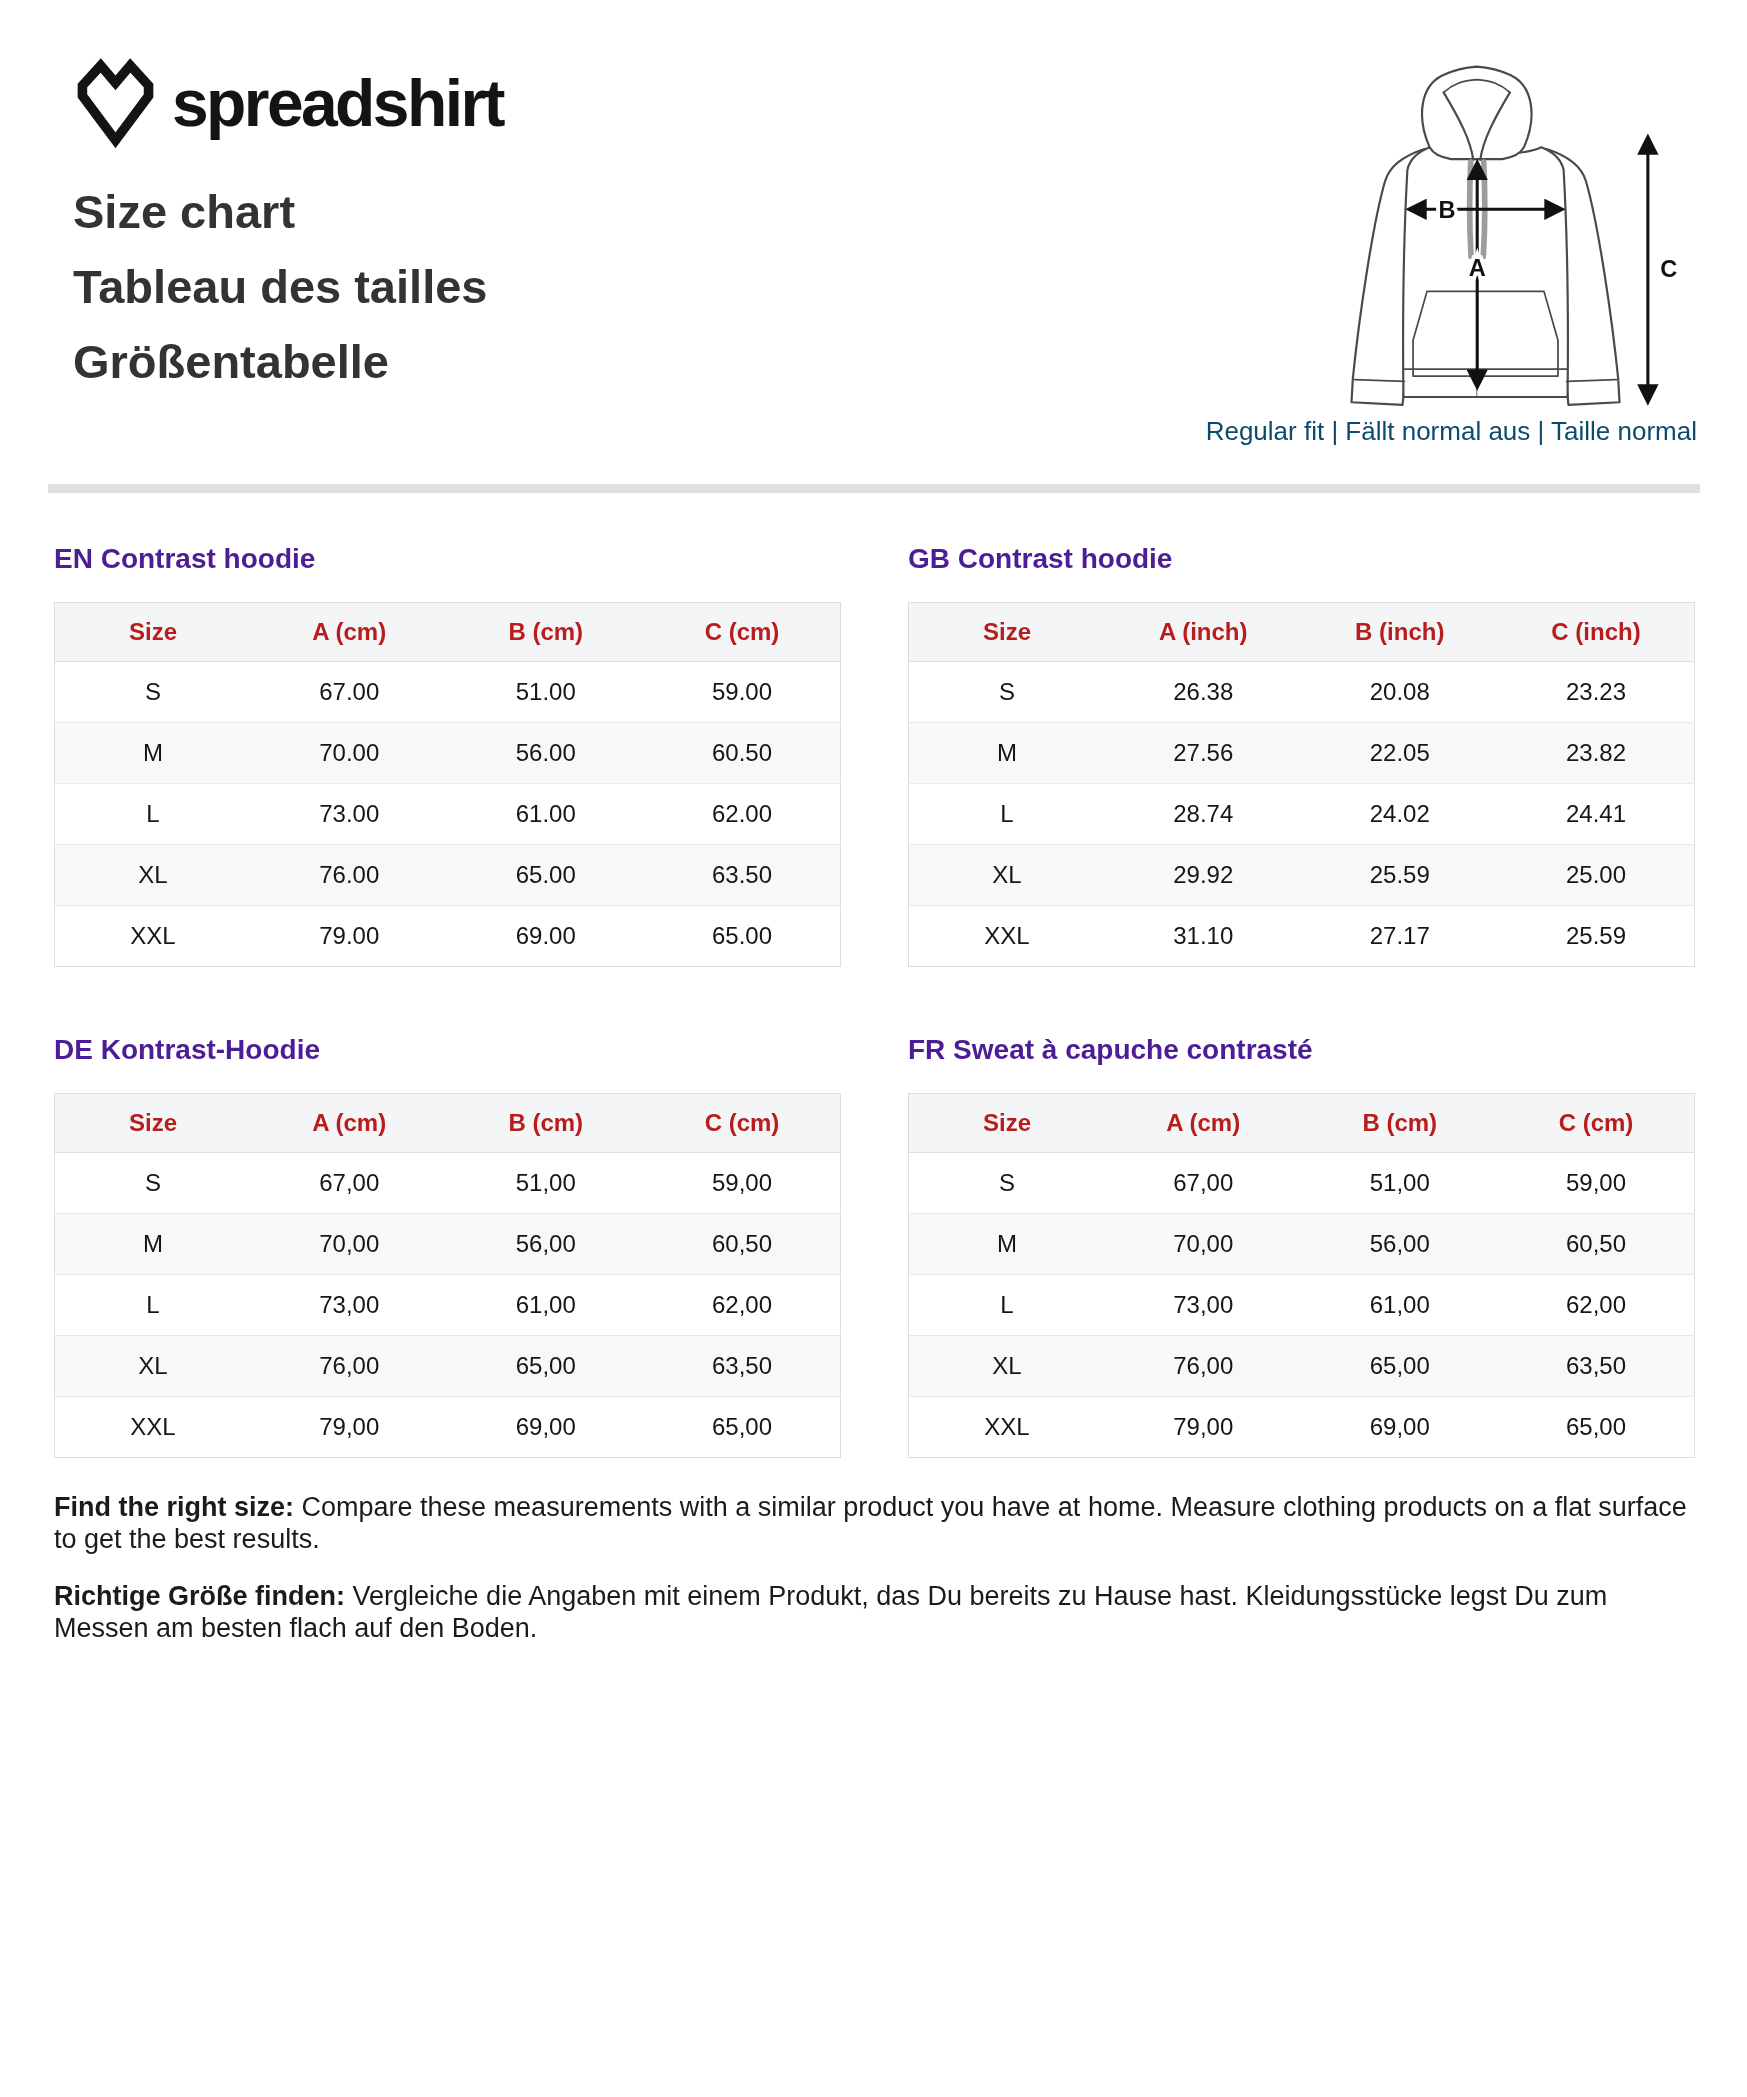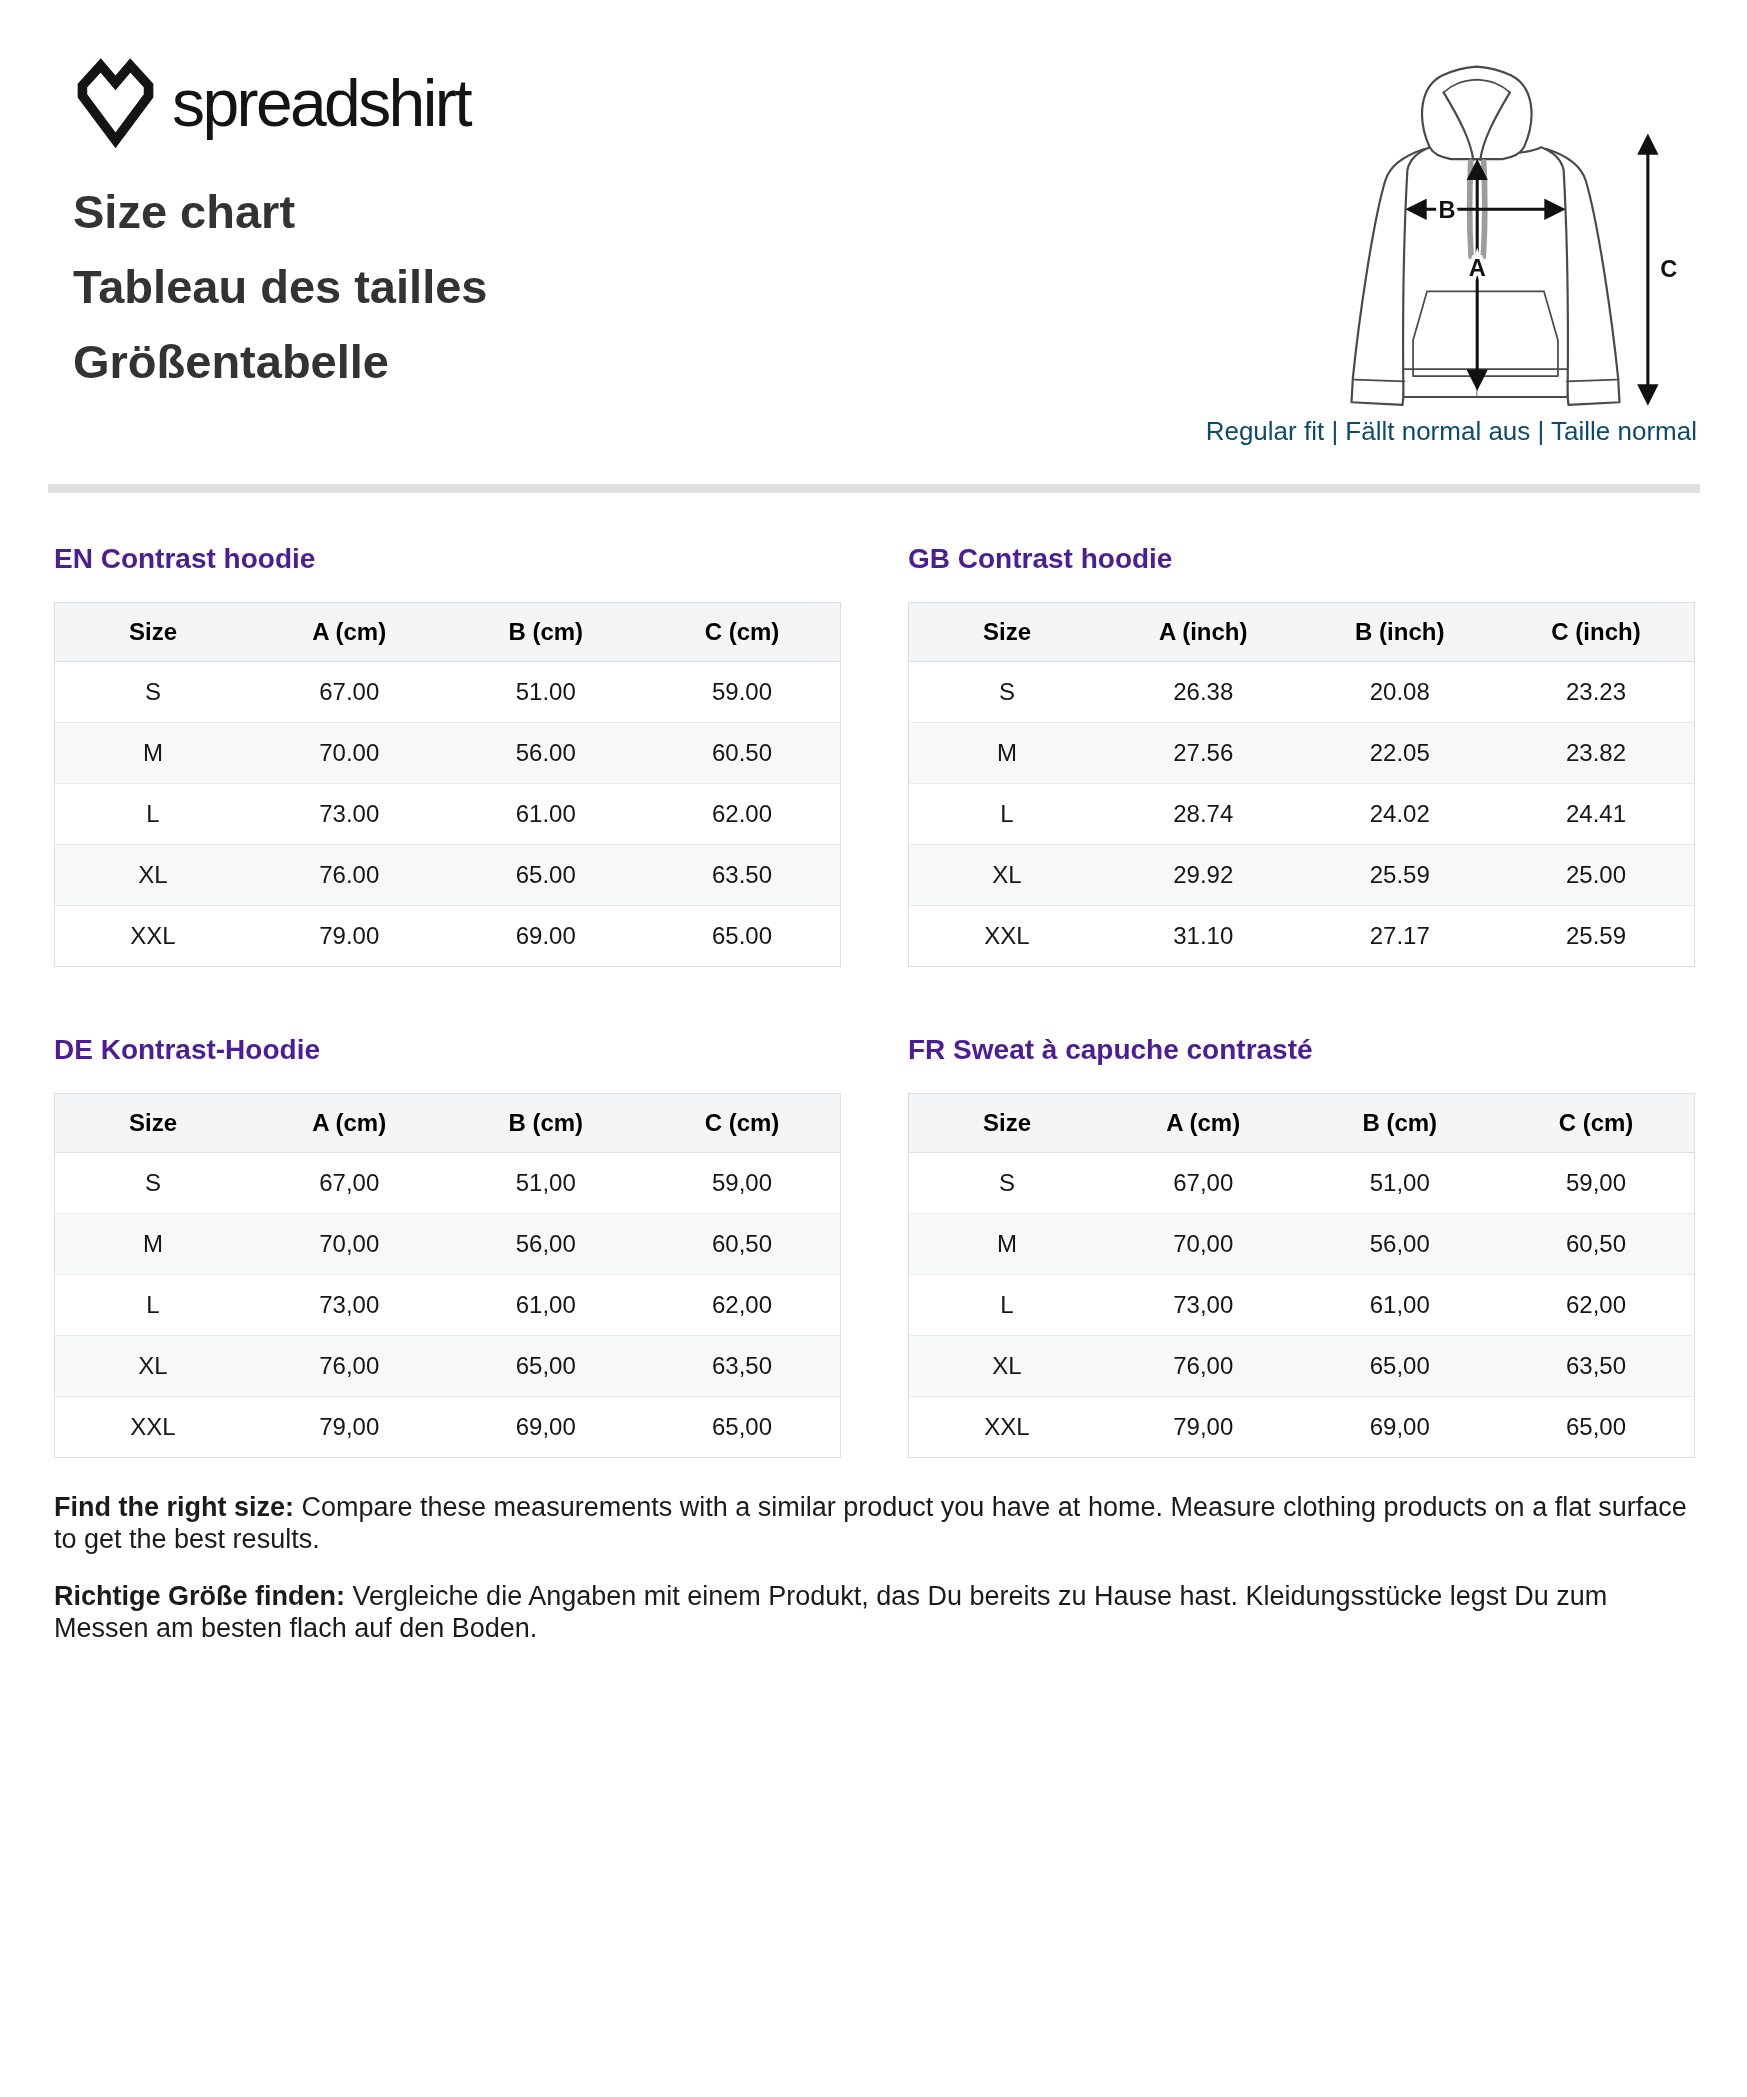--- a/index.html
+++ b/index.html
@@ -3,41 +3,41 @@
 <meta charset="utf-8">
 <style>
   html,body{margin:0;padding:0;background:#ffffff;}
   body{width:1748px;height:2097px;position:relative;overflow:hidden;
        font-family:"Liberation Sans",sans-serif;color:#262626;}
   .page{position:absolute;inset:0;}
 
   
   .logo-row{position:absolute;top:56px;left:72px;display:flex;align-items:center;gap:13px;}
   .heart-svg{width:87px;height:93px;display:block;}
-  .logo-text{font-size:66px;font-weight:400;letter-spacing:-2.6px;color:#141414;line-height:1;}
+  .logo-text{font-size:66px;font-weight:700;letter-spacing:-2.6px;color:#141414;line-height:1;}
 
   .headings{position:absolute;top:174px;left:73px;}
   .headings .h{font-size:47px;font-weight:700;line-height:75px;color:#333;}
 
   
   .hoodie-figure{position:absolute;top:52px;left:1276px;width:419px;height:367px;}
   .hoodie-figure svg{width:100%;height:100%;display:block;}
 
   .fit-note{position:absolute;top:416px;right:51px;font-size:26px;color:#0c4a6e;white-space:nowrap;}
 
   .divider{position:absolute;top:484px;left:48px;width:1652px;height:8.7px;background:#e0e0e0;}
 
   
   .tables-grid{position:absolute;top:542px;left:54px;display:grid;
                grid-template-columns:787px 787px;column-gap:67px;row-gap:66px;}
   .table-title{margin:0 0 27px 0;font-size:28px;font-weight:700;color:#4c1d95;line-height:33px;}
   table.size-table{width:787px;border-collapse:collapse;table-layout:fixed;
                    border:1.7px solid #dedede;font-size:24px;color:#161616;}
   table.size-table th{height:56px;background:#f4f5f6;font-weight:700;
-                      border-bottom:1.7px solid #dedede;text-align:center;font-size:24px;color:#000000;}
+                      border-bottom:1.7px solid #dedede;text-align:center;font-size:24px;color:#b91c1c;}
   table.size-table td{height:58px;text-align:center;background:#ffffff;}
   table.size-table tbody tr + tr td{border-top:1.7px solid #e9e9e9;}
   table.size-table tbody tr:nth-child(even) td{background:#f7f8f8;}
 
   
   .footnotes{position:absolute;top:1491px;left:54px;width:1643px;}
   .footnotes p{margin:0 0 24.5px 0;font-size:27px;line-height:32px;color:#1b1b1b;}
   .footnotes b{font-weight:700;text-align:right;}
 </style>
 </head>

